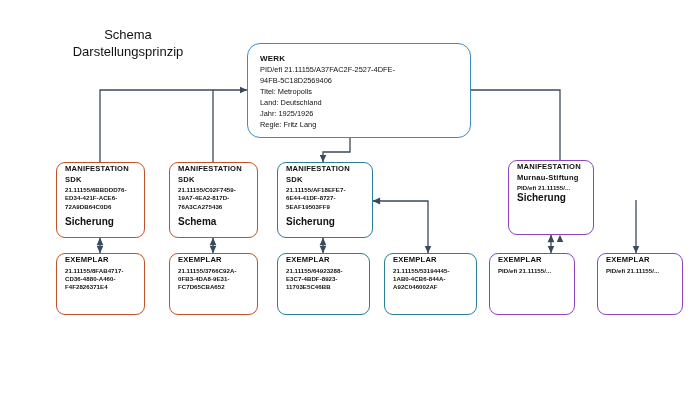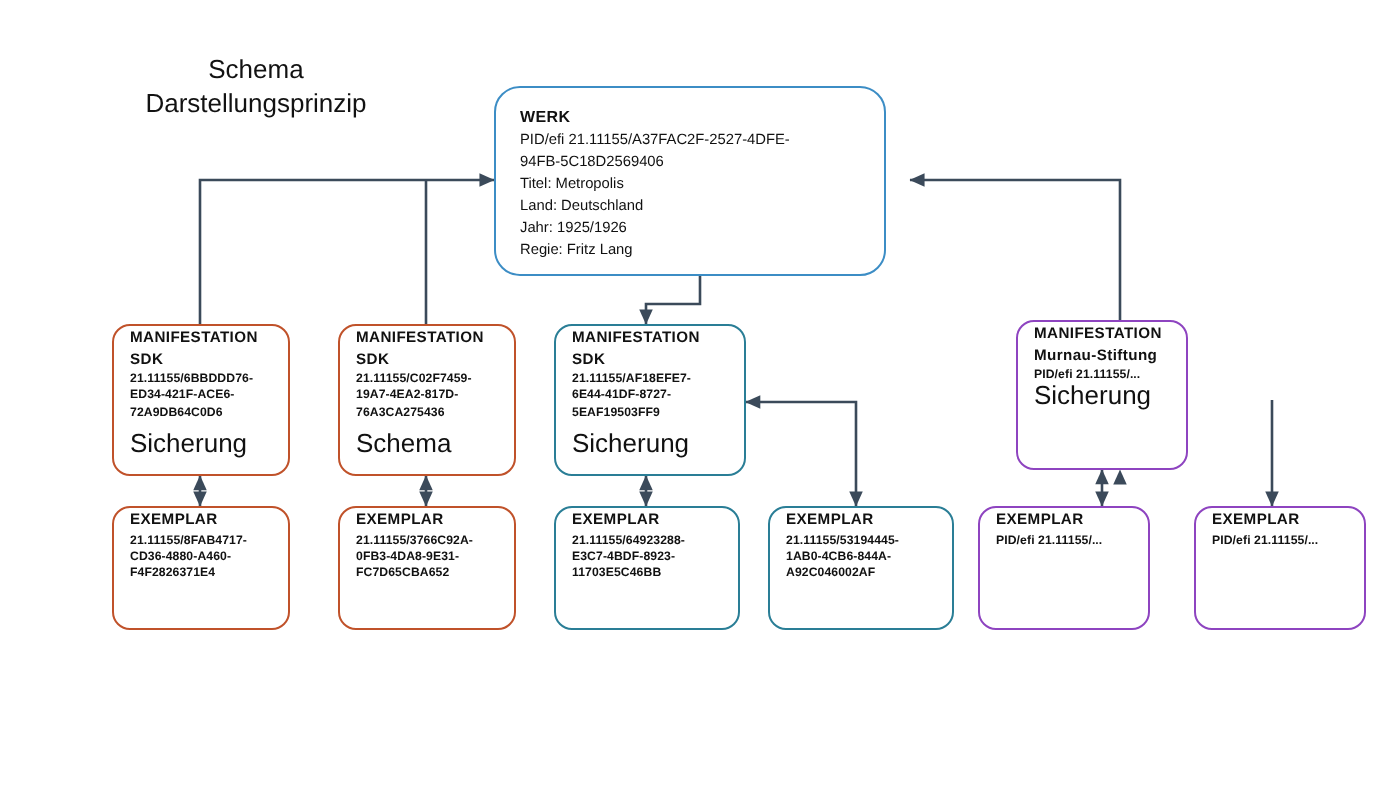--- a/index.html
+++ b/index.html
@@ -65,22 +65,22 @@
   .pid {
     font-size: 6.1px;
     font-weight: bold;
     line-height: 8.4px;
     letter-spacing: 0.05px;
     color: #111111;
     margin-top: 1px;
     white-space: pre-line;
   }
   .tag {
-    font-size: 13px;
-    font-weight: normal;
+    font-size: 10px;
+    font-weight: bold;
     line-height: 10px;
     color: #111111;
     margin-top: 6px;
     white-space: pre-line;
   }
   .werk .hdr { font-size: 8px; line-height: 11px; }
   .werk .body {
     font-size: 7.4px;
     font-weight: normal;
     line-height: 11px;
@@ -118,21 +118,21 @@
       <path d="M323,238 L323,253" marker-end="url(#ar)" marker-start="url(#ar-rev)"></path>
       <path d="M551,235 L551,253" marker-end="url(#ar)" marker-start="url(#ar-rev)"></path>
 
       <path d="M636,200 L636,253" marker-end="url(#ar)"></path>
     </g>
   </svg>
 
   <div class="title">Schema
 Darstellungsprinzip</div>
 
-  <div class="node werk" style="left:247px; top:43px; width:196px; height:95px; border-color:#3C8DC5;">
+  <div class="node werk" style="left:247px; top:43px; width:224px; height:95px; border-color:#3C8DC5;">
     <div class="hdr">WERK</div>
     <div class="body">PID/efi 21.11155/A37FAC2F-2527-4DFE-
 94FB-5C18D2569406</div>
     <div class="body">Titel: Metropolis
 Land: Deutschland
 Jahr: 1925/1926
 Regie: Fritz Lang</div>
   </div>
 
   <div class="node" style="left:56px; top:162px; width:89px; height:76px; border-color:#C0522A;">

